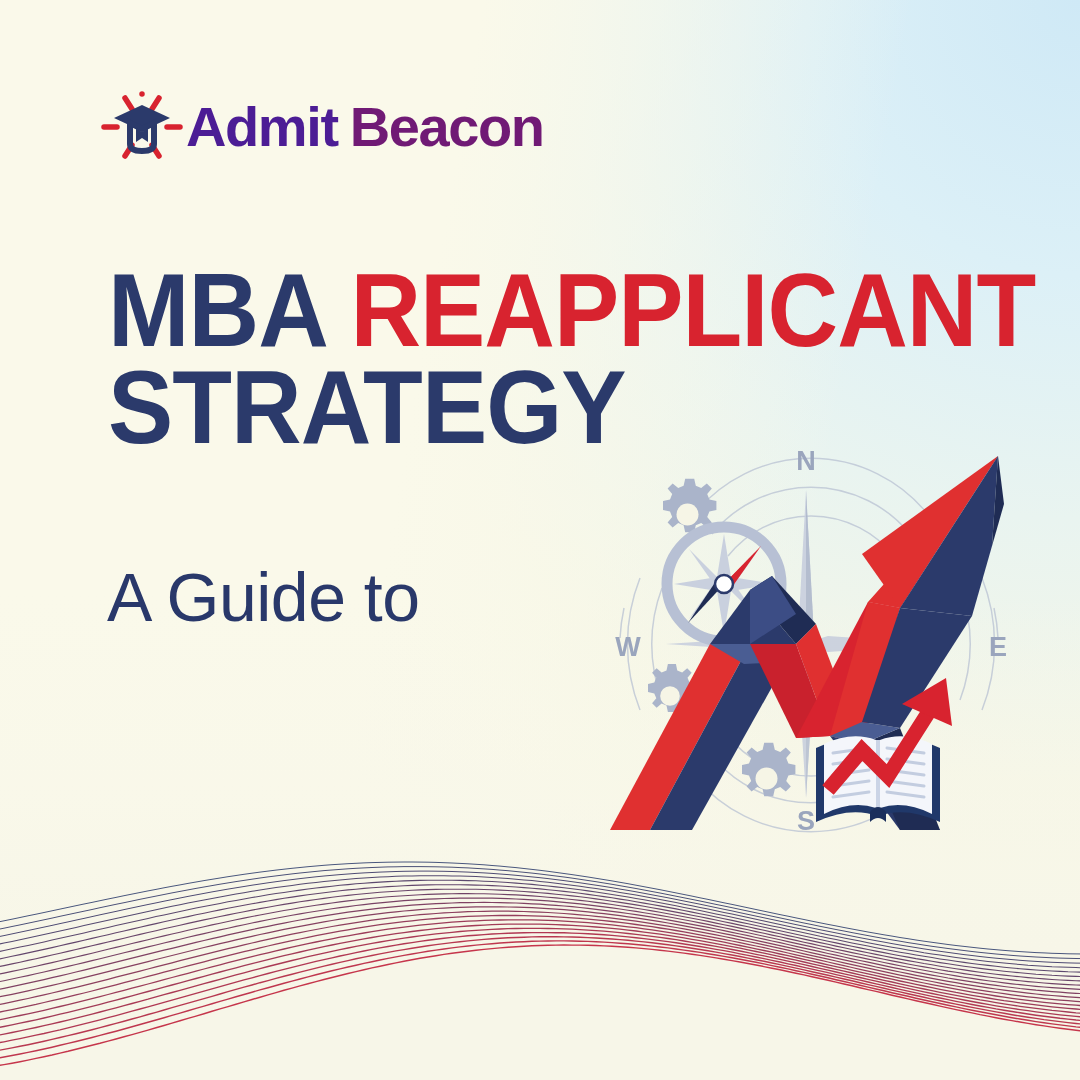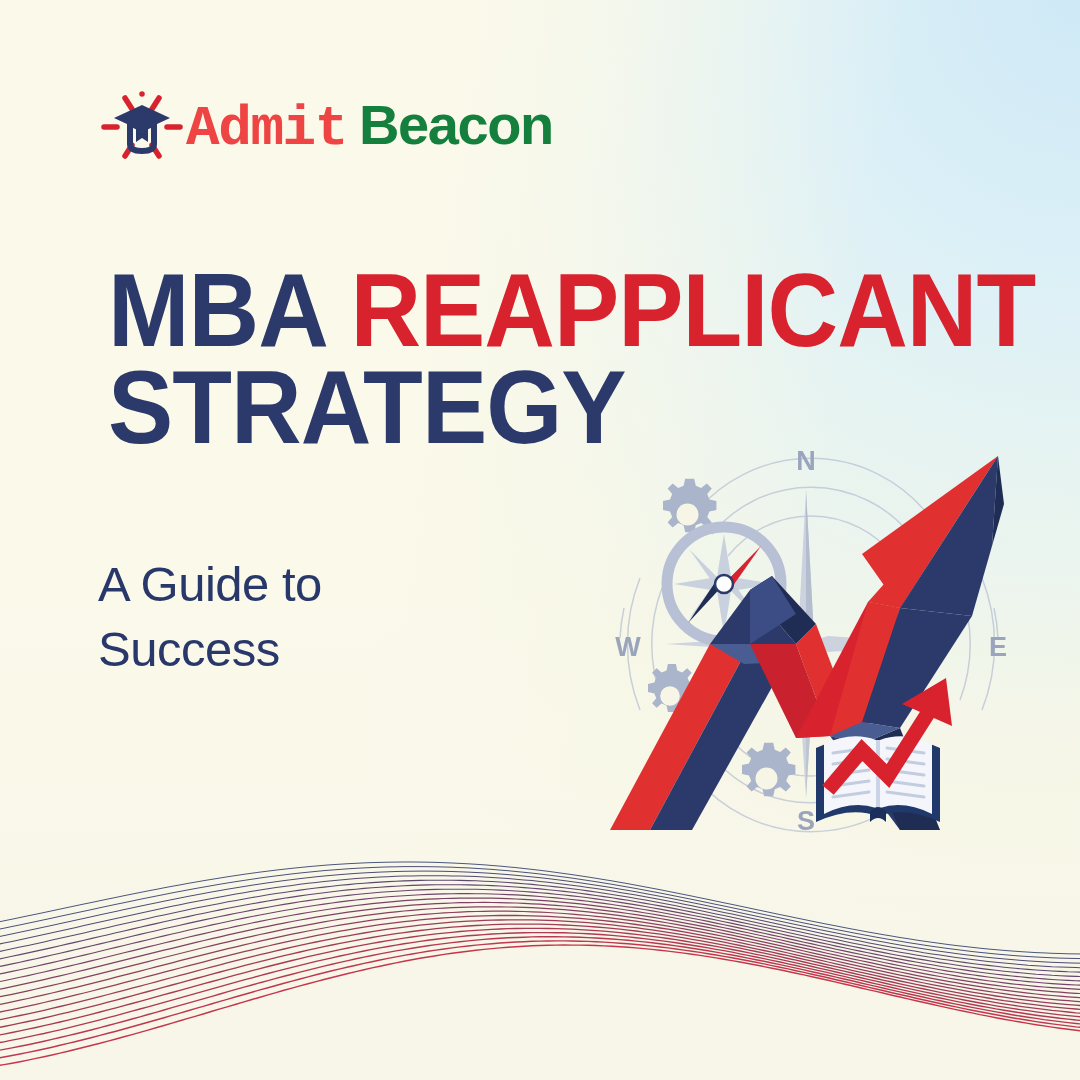--- a/index.html
+++ b/index.html
@@ -50,22 +50,22 @@
   }
   .logo-text {
     font-family: "Liberation Sans", sans-serif;
     font-size: 56px;
     font-weight: 700;
     letter-spacing: -1.4px;
     line-height: 1;
     margin-left: 2px;
     white-space: nowrap;
   }
-  .logo-admit { color: #ef4444; font-family: Liberation Mono, monospace; }
-  .logo-beacon { color: #15803d; margin-left: 12px; }
+  .logo-admit { color: #4c1d95; }
+  .logo-beacon { color: #701a75; margin-left: 12px; }
 
   
   .headline {
     position: absolute;
     left: 108px;
     top: 262px;
     width: 860px;
     font-family: "Liberation Sans", sans-serif;
     font-weight: 700;
     font-size: 104px;
@@ -75,26 +75,26 @@
     transform-origin: left top;
   }
   .headline .l1 { display: block; white-space: nowrap; }
   .headline .l2 { display: block; white-space: nowrap; }
   .hl-navy { color: #2b3a6b; }
   .hl-red  { color: #d8232f; }
 
   
   .subtitle {
     position: absolute;
-    left: 98px;
+    left: 107px;
     top: 552px;
     width: 470px;
     color: #29386a;
     font-family: "Liberation Sans", sans-serif;
-    font-size: 49px;
+    font-size: 68px;
     font-weight: 400;
     line-height: 1.33;
     letter-spacing: -0.5px;
   }
   .subtitle span { display: block; }
 
   
   .illustration {
     position: absolute;
     left: 600px;
@@ -145,21 +145,20 @@
     </div>
   </div>
 
   <div class="headline">
     <span class="l1"><span class="hl-navy">MBA</span> <span class="hl-red">REAPPLICANT</span></span>
     <span class="l2 hl-navy">STRATEGY</span>
   </div>
 
   <div class="subtitle">
     <span>A Guide to</span>
-    <span>Success</span>
   </div>
 
   <div class="illustration">
     <svg viewBox="0 0 422 412">
       <defs>
         <clipPath id="clipAll">
             <rect x="0" y="0" width="422" height="412"></rect>
           </clipPath>
       </defs>
       <g clip-path="url(#clipAll)">

